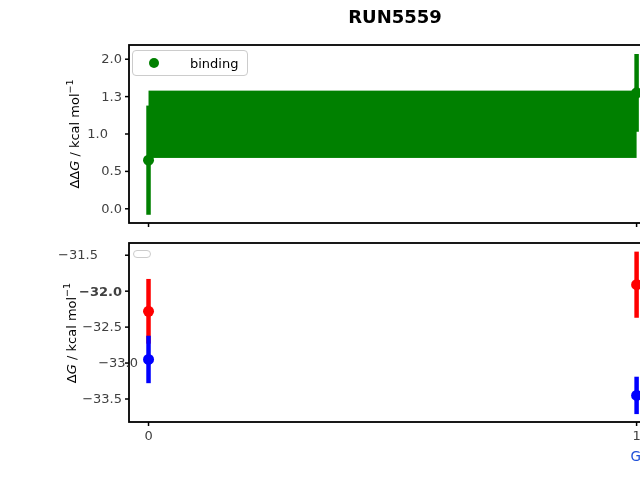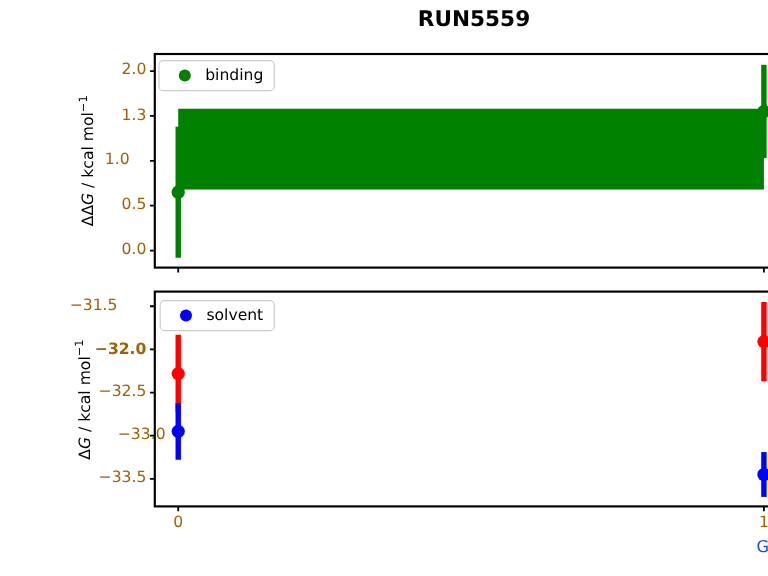--- a/index.html
+++ b/index.html
@@ -7,27 +7,27 @@
           font-family:"DejaVu Sans","Liberation Sans",sans-serif;overflow:hidden;margin-left:36px;}
   #plot-svg{position:absolute;left:0;top:0;z-index:1;}
   #chart-title{position:absolute;left:93px;top:6px;width:532px;text-align:center;
                font-size:18px;font-weight:bold;color:#000;z-index:2;}
   .ylabel{position:absolute;font-size:13px;color:#000;white-space:nowrap;
           transform:translate(-50%,-50%) rotate(-90deg);z-index:2;}
   .ylabel .sym{font-style:italic;}
   .ylabel sup{font-size:9.5px;}
   #x-axis-label{position:absolute;left:93px;top:448px;width:532px;text-align:right;
                 font-size:13.5px;color:#1d4ed8;z-index:2;letter-spacing:0.5px;}
-  .ticklabel{position:absolute;font-size:13px;color:#a16207;line-height:16px;z-index:2;}
+  .ticklabel{position:absolute;font-size:13px;color:#404040;line-height:16px;z-index:2;}
   .ticklabel.right{text-align:right;width:60px;}
   .ticklabel.center{text-align:center;width:34px;}
   .legend{position:absolute;z-index:3;background:rgba(255,255,255,0.8);
           border:1px solid #cccccc;border-radius:4px;padding:3px 9px 3px 7px;
           display:flex;flex-direction:column;}
-  .legend-row{display:flex;align-items:center;height:18px;gap:3px;justify-content:space-between;}
+  .legend-row{display:flex;align-items:center;height:18px;gap:22px;justify-content:space-between;}
   .handle{width:28px;flex:0 0 28px;display:flex;justify-content:center;align-items:center;}
   .dot{width:10px;height:10px;border-radius:50%;}
   .dotted{width:28px;height:0;border-top:2.5px dotted #008000;}
   .legend-label{font-size:13px;color:#000;white-space:nowrap;}
   #legend-top{left:96px;top:50px;}
   #legend-bottom{left:97px;top:250px;}
 </style>
 </head>
 <body>
 
@@ -80,26 +80,20 @@
   <div class="legend" id="legend-top">
     <div class="legend-row">
       <span class="handle">
         <span class="dot" style="background: rgb(0, 128, 0);"></span>
       </span>
       <span class="legend-label">binding</span>
     </div>
   </div>
 
   <div class="legend" id="legend-bottom">
-    <div class="legend-row">
-      <span class="handle">
-        <span class="dot" style="background: rgb(0, 0, 255);"></span>
-      </span>
-      <span class="legend-label">solvent</span>
-    </div>
   </div>
 <div class="ticklabel right" style="top: 200.79px; left: 26px;">0.0</div>
     <div class="ticklabel right" style="top: 163.395px; left: 26px;">0.5</div>
     <div class="ticklabel right" style="top: 126px; left: 12px;">1.0</div>
     <div class="ticklabel right" style="top: 88.605px; left: 26px;">1.3</div>
     <div class="ticklabel right" style="top: 51.2101px; left: 26px;">2.0</div>
     <div class="ticklabel right" style="top: 247.221px; left: 12px; text-align: center;">−31.5</div>
     <div class="ticklabel right" style="top: 284px; left: 26px; font-weight: bold;">−32.0</div>
     <div class="ticklabel right" style="top: 319.108px; left: 26px;">−32.5</div>
     <div class="ticklabel right" style="top: 355.052px; left: 42px;">−33.0</div>

